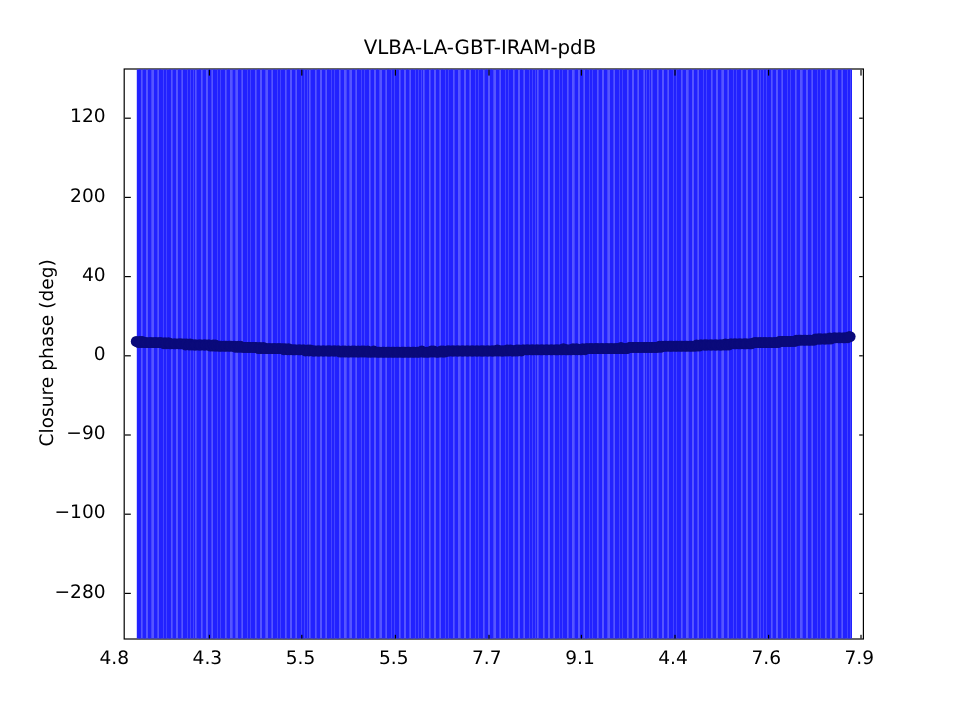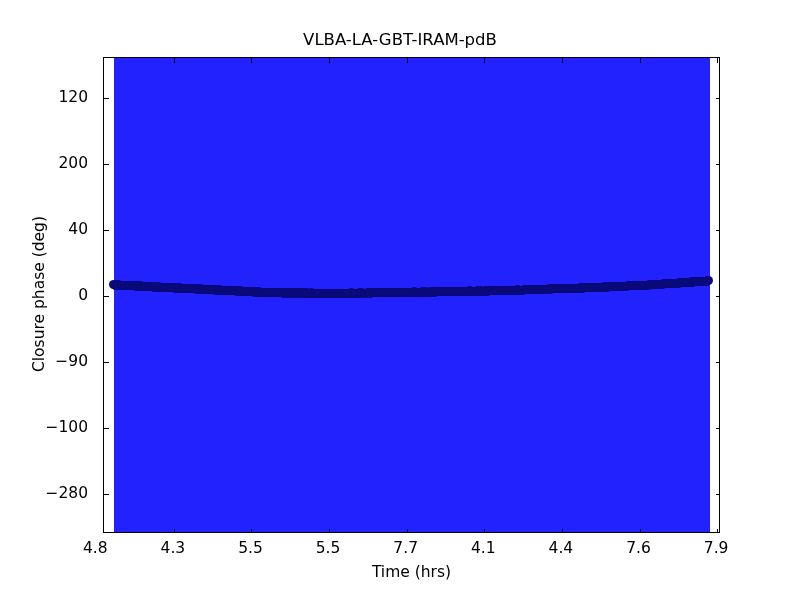--- a/index.html
+++ b/index.html
@@ -120,38 +120,37 @@
 </style>
 </head>
 <body>
 
 <div id="figure">
 
   <div id="chart-title">VLBA-LA-GBT-IRAM-pdB</div>
 
   <div id="ylabel">Closure phase (deg)</div>
 
-  <div id="xlabel">Time (hrs)</div>
 
   <div id="ytick-labels">
       <div class="ytick-label" style="top:493.33px">−280</div>
       <div class="ytick-label" style="top:427.22px">−100</div>
       <div class="ytick-label" style="top:361.11px">−90</div>
       <div class="ytick-label" style="top:295.00px">0</div>
       <div class="ytick-label" style="top:228.89px">40</div>
       <div class="ytick-label" style="top:162.78px">200</div>
       <div class="ytick-label" style="top:96.67px">120</div>
     </div>
   <div id="xtick-labels">
       <div class="xtick-label" style="left:95.24px">4.8</div>
       <div class="xtick-label" style="left:172.85px">4.3</div>
       <div class="xtick-label" style="left:250.46px">5.5</div>
       <div class="xtick-label" style="left:328.07px">5.5</div>
       <div class="xtick-label" style="left:405.68px">7.7</div>
-      <div class="xtick-label" style="left:483.29px">4.1</div>
+      <div class="xtick-label" style="left:483.29px">9.1</div>
       <div class="xtick-label" style="left:560.90px">4.4</div>
       <div class="xtick-label" style="left:638.51px">7.6</div>
       <div class="xtick-label" style="left:716.12px">7.9</div>
     </div>
 
   <div id="plot-area">
     <div id="errorbar-layer">
         <div class="errbar" style="left:9.70px"></div>
         <div class="errbar" style="left:11.02px"></div>
         <div class="errbar" style="left:12.34px"></div>

